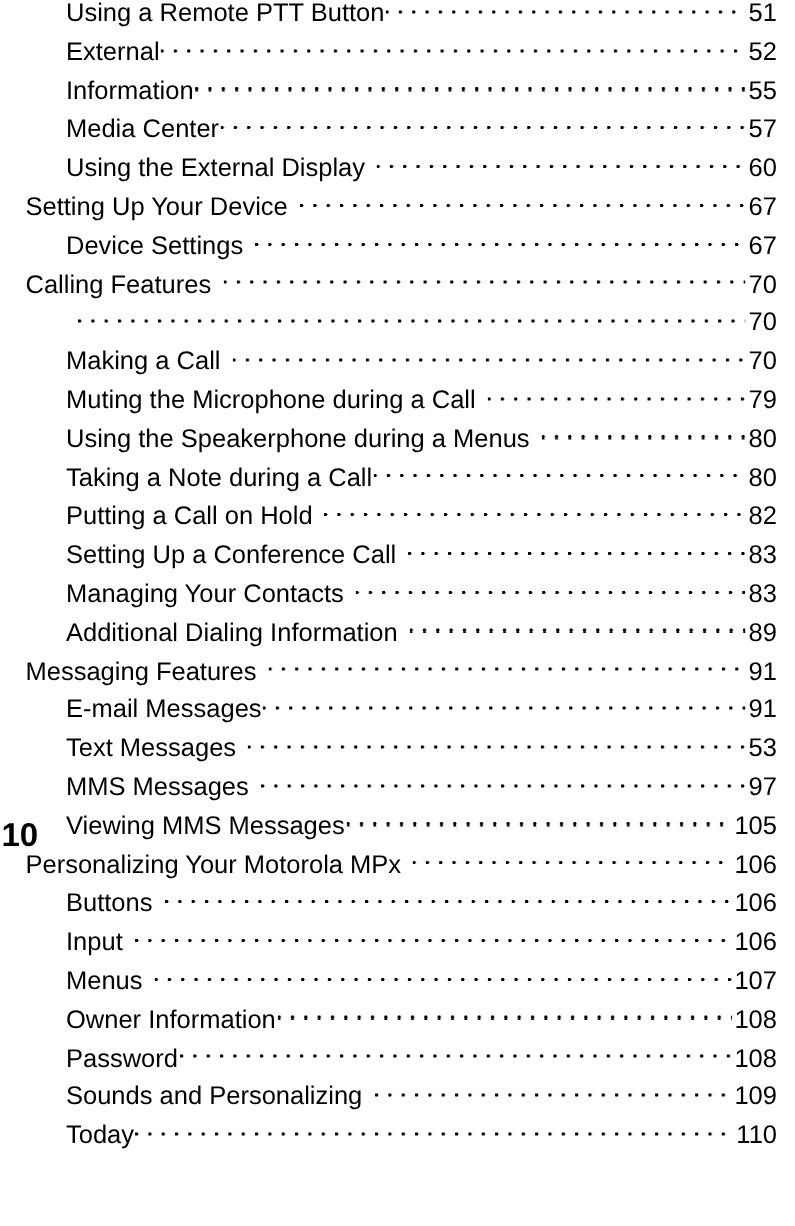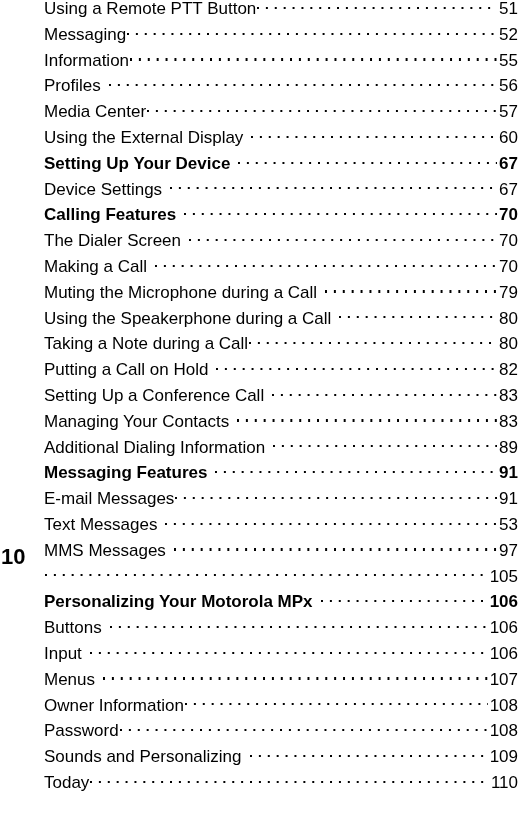--- a/index.html
+++ b/index.html
@@ -42,22 +42,22 @@
     align-items: baseline;
     height: 25.8px;
     line-height: 25.8px;
     font-size: 17px;
     white-space: nowrap;
     box-sizing: border-box;
   }
 
   
   .toc-entry.level-1 {
-    font-weight: bold;
-    padding-left: 44px;
+    font-weight: normal;
+    padding-left: 17px;
     padding-right: 12px;
   }
 
   
   .toc-entry.level-2 {
     font-weight: normal;
     padding-left: 44px;
     padding-right: 12px;
   }
 
@@ -119,36 +119,30 @@
 <div id="toc-page">
 
   <ul class="toc-list" id="toc-list">
       <li class="toc-entry level-2">
         <span class="entry-title">Using a Remote PTT Button</span>
         <span class="entry-gap"></span>
         <span class="leader"></span>
         <span class="entry-page">51</span>
       </li>
       <li class="toc-entry level-2">
-        <span class="entry-title">Messaging</span>
+        <span class="entry-title">External</span>
         <span class="entry-gap"></span>
         <span class="leader"></span>
         <span class="entry-page">52</span>
       </li>
       <li class="toc-entry level-2">
         <span class="entry-title">Information</span>
         <span class="entry-gap"></span>
         <span class="leader"></span>
         <span class="entry-page">55</span>
-      </li>
-      <li class="toc-entry level-2 gap">
-        <span class="entry-title">Profiles</span>
-        <span class="entry-gap"></span>
-        <span class="leader"></span>
-        <span class="entry-page">56</span>
       </li>
       <li class="toc-entry level-2">
         <span class="entry-title">Media Center</span>
         <span class="entry-gap"></span>
         <span class="leader"></span>
         <span class="entry-page">57</span>
       </li>
       <li class="toc-entry level-2 gap">
         <span class="entry-title">Using the External Display</span>
         <span class="entry-gap"></span>
@@ -167,39 +161,38 @@
         <span class="leader"></span>
         <span class="entry-page">67</span>
       </li>
       <li class="toc-entry level-1 gap">
         <span class="entry-title">Calling Features</span>
         <span class="entry-gap"></span>
         <span class="leader"></span>
         <span class="entry-page">70</span>
       </li>
       <li class="toc-entry level-2 gap">
-        <span class="entry-title">The Dialer Screen</span>
         <span class="entry-gap"></span>
         <span class="leader"></span>
         <span class="entry-page">70</span>
       </li>
       <li class="toc-entry level-2 gap">
         <span class="entry-title">Making a Call</span>
         <span class="entry-gap"></span>
         <span class="leader"></span>
         <span class="entry-page">70</span>
       </li>
       <li class="toc-entry level-2 gap">
         <span class="entry-title">Muting the Microphone during a Call</span>
         <span class="entry-gap"></span>
         <span class="leader"></span>
         <span class="entry-page">79</span>
       </li>
       <li class="toc-entry level-2 gap">
-        <span class="entry-title">Using the Speakerphone during a Call</span>
+        <span class="entry-title">Using the Speakerphone during a Menus</span>
         <span class="entry-gap"></span>
         <span class="leader"></span>
         <span class="entry-page">80</span>
       </li>
       <li class="toc-entry level-2">
         <span class="entry-title">Taking a Note during a Call</span>
         <span class="entry-gap"></span>
         <span class="leader"></span>
         <span class="entry-page">80</span>
       </li>
@@ -245,20 +238,21 @@
         <span class="leader"></span>
         <span class="entry-page">53</span>
       </li>
       <li class="toc-entry level-2 gap">
         <span class="entry-title">MMS Messages</span>
         <span class="entry-gap"></span>
         <span class="leader"></span>
         <span class="entry-page">97</span>
       </li>
       <li class="toc-entry level-2">
+        <span class="entry-title">Viewing MMS Messages</span>
         <span class="entry-gap"></span>
         <span class="leader"></span>
         <span class="entry-page">105</span>
       </li>
       <li class="toc-entry level-1 gap">
         <span class="entry-title">Personalizing Your Motorola MPx</span>
         <span class="entry-gap"></span>
         <span class="leader"></span>
         <span class="entry-page">106</span>
       </li>

